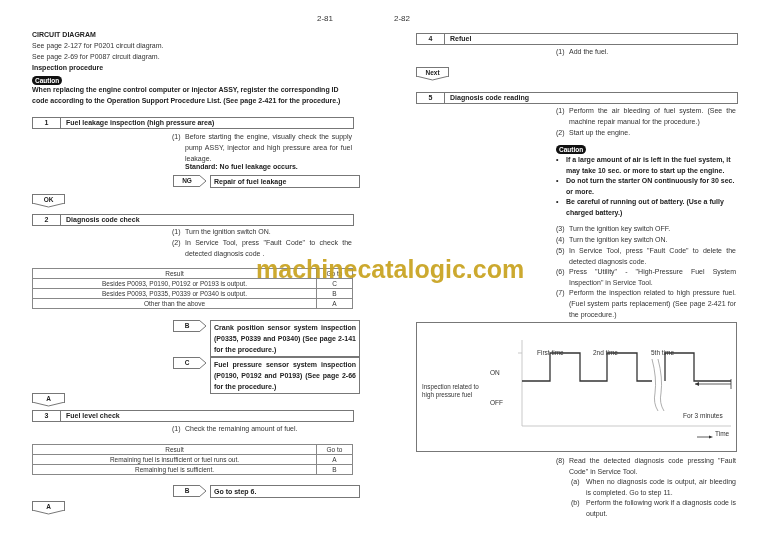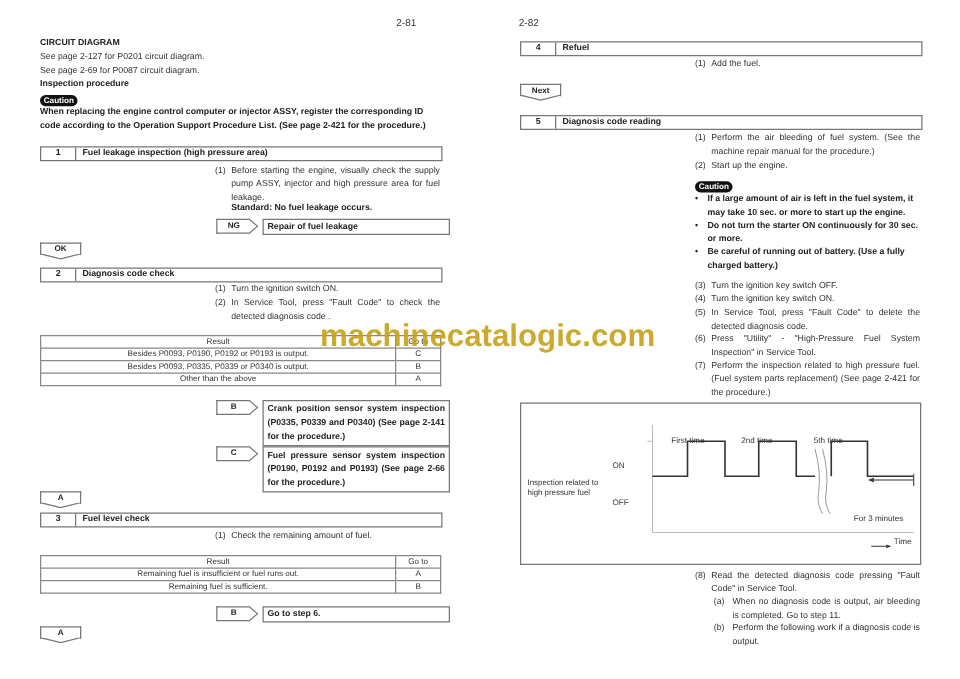--- a/index.html
+++ b/index.html
@@ -164,21 +164,21 @@
   </div>
   <div class="bdesc" style="width:142px;height:9px;line-height:9px;">Go to step 6.</div>
 </div>
 <div class="flow" style="left:32px;top:501px;">
   <span>A</span>
   <svg width="33" height="5">
       <polyline points="0,0 16.5,4 33,0" fill="none" stroke="#777" stroke-width="1"></polyline>
     </svg>
 </div>
 
-<div class="abs pnum" style="left:415px;top:14px;text-align:center;">2-82</div>
+<div class="abs pnum" style="left:394px;top:14px;text-align:center;">2-82</div>
 
 <div class="stepbox" style="left:416px;top:33px;width:320px;">
   <div class="num">4</div>
   <div class="ttl">Refuel</div>
 </div>
 <div class="item" style="left:556px;top:46px;width:180px;">
   <span class="lbl">(1)</span>
   <div class="body">Add the fuel.</div>
 </div>
 <div class="flow" style="left:416px;top:67px;">

